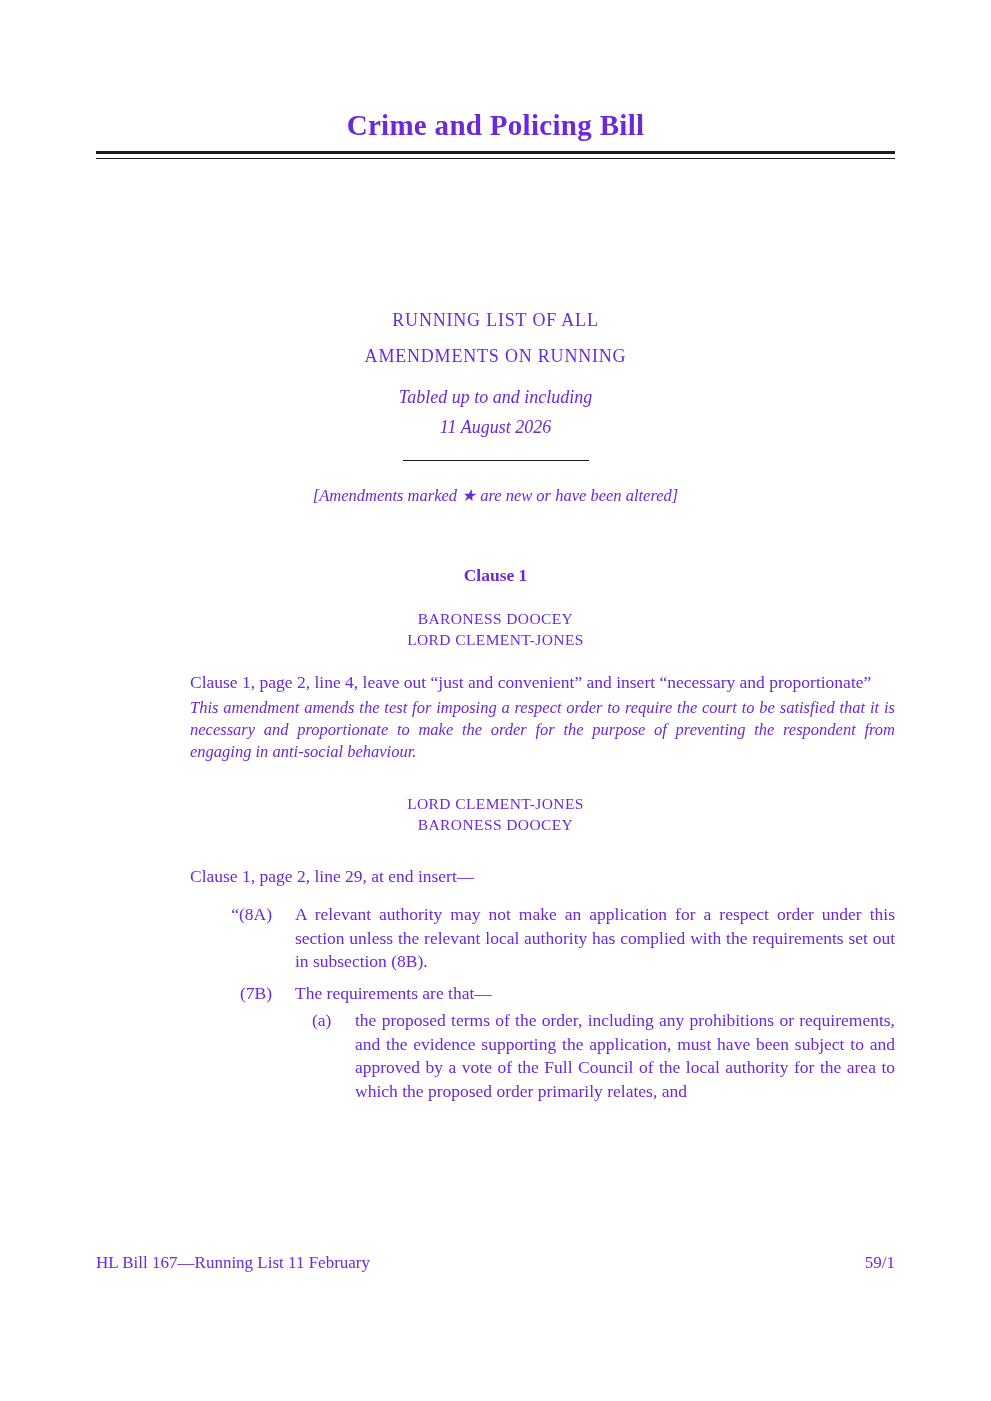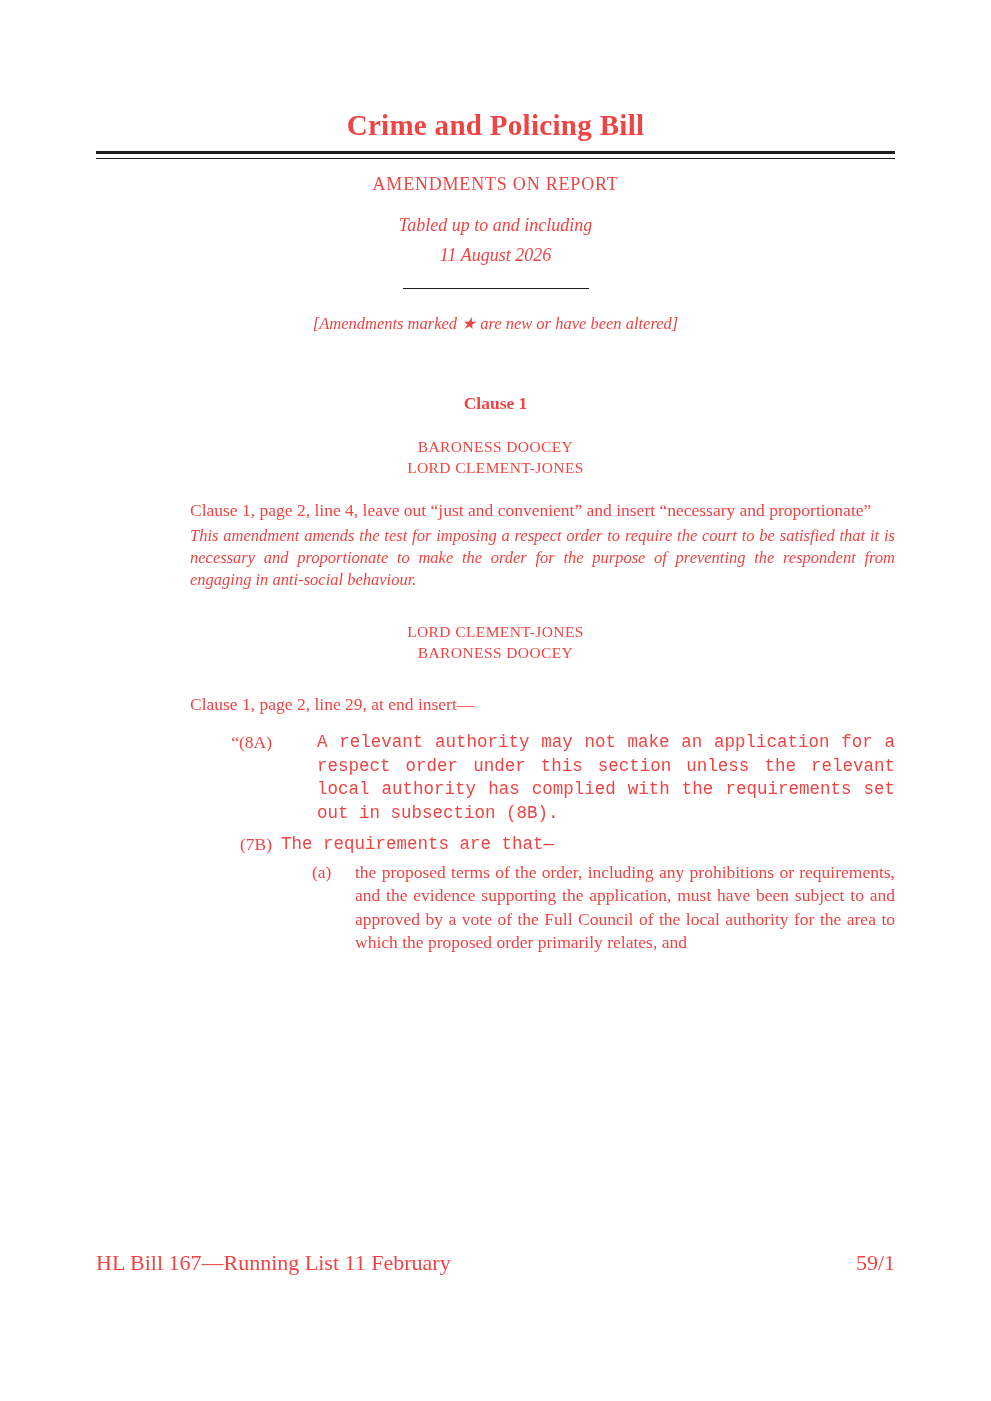--- a/index.html
+++ b/index.html
@@ -6,21 +6,21 @@
   .page {
     width: 991px;
     height: 1401px;
     margin: 0 auto;
     background: #ffffff;
     position: relative;
     box-sizing: border-box;
     padding: 108px 96px 0 96px;
     overflow: hidden;
     font-family: "Liberation Serif", "DejaVu Serif", serif;
-    color: #ef4444;
+    color: #6d28d9;
   }
 
   .doc-title {
     margin: 0;
     text-align: center;
     font-size: 29px;
     line-height: 34px;
     font-weight: bold;
     letter-spacing: 0.3px;
   }
@@ -109,48 +109,49 @@
     line-height: 23.5px;
   }
 
   .provision {
     display: flex;
     font-size: 17.5px;
     line-height: 23.5px;
   }
   .prov-level1 { margin-left: 104px; }
   .prov-level1 .prov-label { flex: 0 0 72px; text-align: right; }
-  .prov-level1 .prov-text { margin-left: 9px; font-family: Liberation Mono, monospace; }
+  .prov-level1 .prov-text { margin-left: 23px; }
   .prov-level2 { margin-left: 216px; }
   .prov-level2 .prov-label { flex: 0 0 43px; text-align: left; }
   .prov-text { flex: 1; text-align: justify; }
-  .p-8a { margin-top: 15px; gap: 36px; }
+  .p-8a { margin-top: 15px; }
   .p-8b { margin-top: 8px; }
   .p-a  { margin-top: 4px; }
 
   .footer {
     position: absolute;
     left: 96px;
     right: 96px;
     top: 1252px;
     display: flex;
     justify-content: space-between;
-    font-size: 22px;
+    font-size: 17px;
     line-height: 22px;
   }
 </style>
 </head>
 <body>
 
 <div class="page">
 
   <h1 class="doc-title">Crime and Policing Bill</h1>
   <div class="double-rule"></div>
 
-  <div class="heading-caps hc2">AMENDMENTS ON REPORT</div>
+  <div class="heading-caps hc1">RUNNING LIST OF ALL</div>
+  <div class="heading-caps hc2">AMENDMENTS ON RUNNING</div>
 
   <div class="tabled t1">Tabled up to and including</div>
   <div class="tabled t2">11 August 2026</div>
 
   <hr class="short-rule">
 
   <div class="marked-note">[Amendments marked ★ are new or have been altered]</div>
 
   <div class="clause-heading">Clause 1</div>
 

